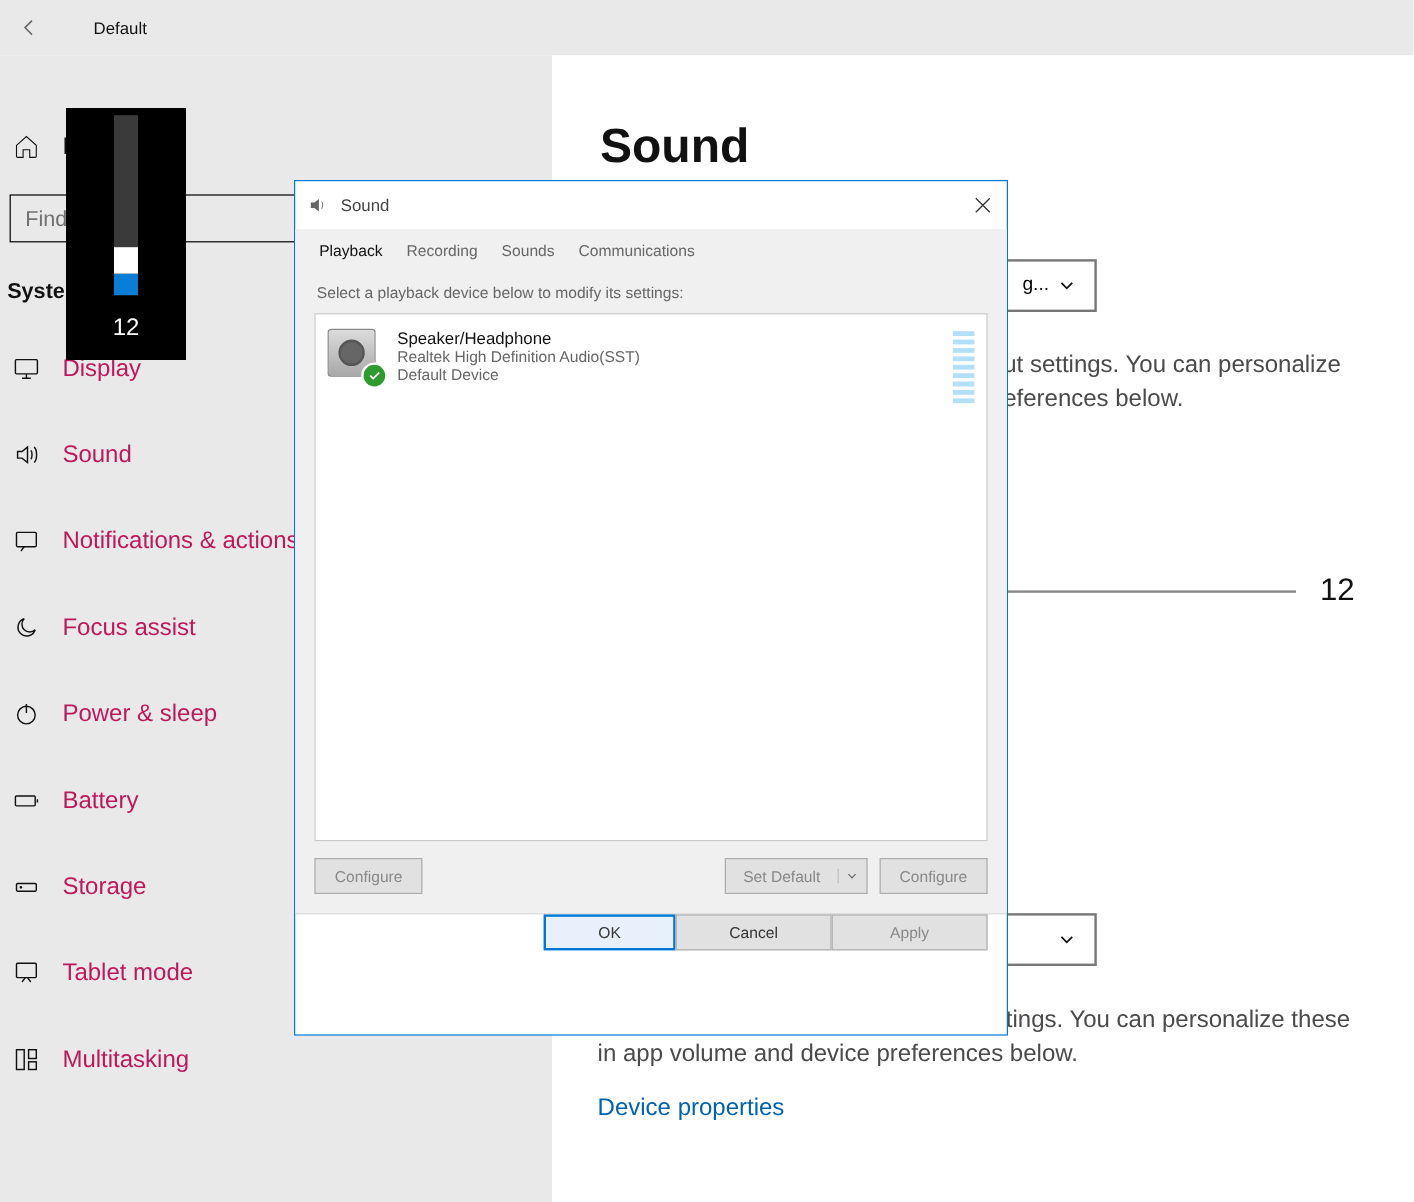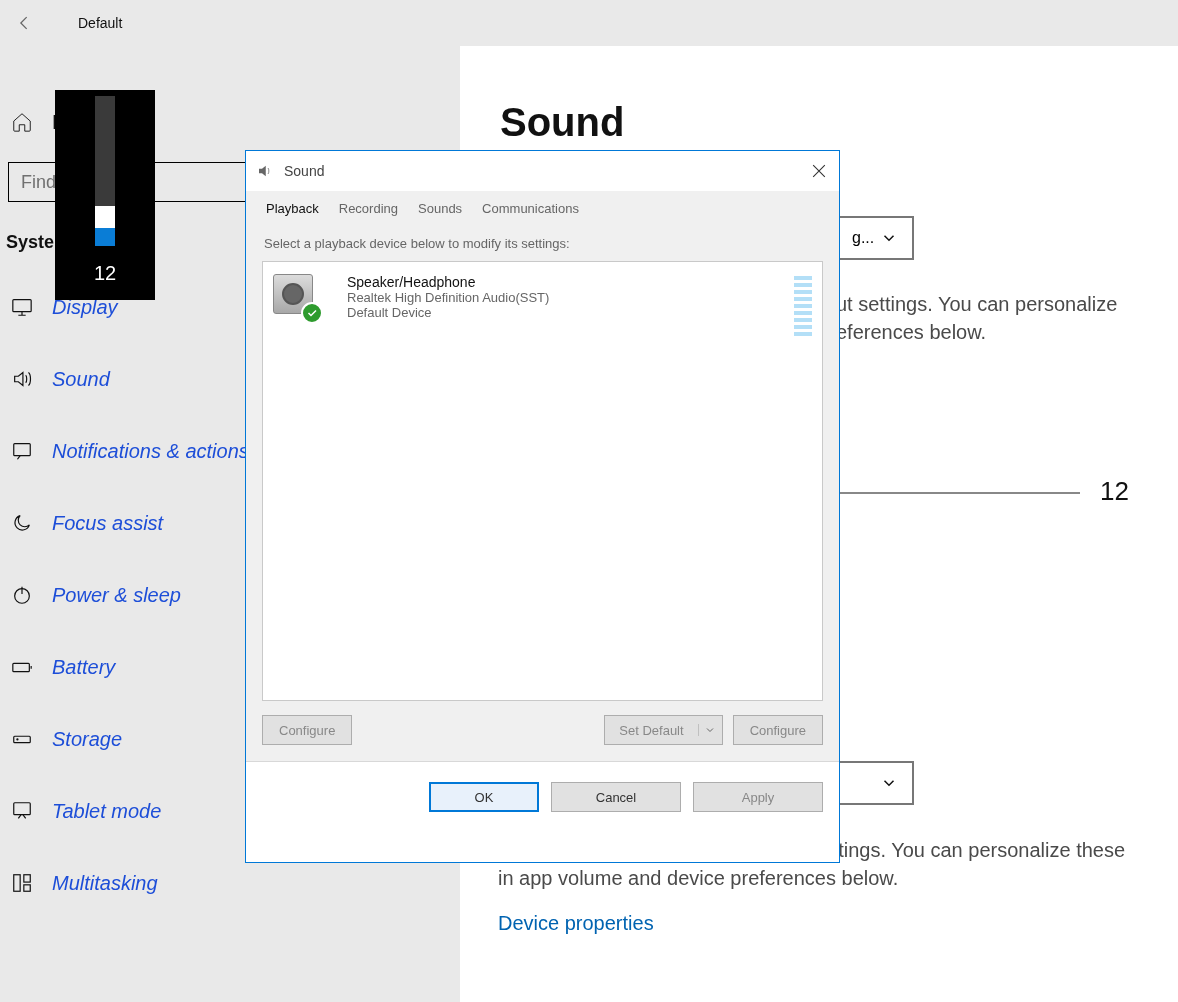--- a/index.html
+++ b/index.html
@@ -21,21 +21,21 @@
 
   .search-wrap { margin: 18px 0 30px 4px; }
   .search-box { width: 310px; height: 40px; border: 1px solid #000; padding: 0 12px; font-size: 18px; color:#111; background: transparent; outline:none; }
   .search-box::placeholder { color:#707070; }
 
   .section-label { font-size: 18px; font-weight: 600; color:#111; margin-left: 2px; margin-bottom: 18px; }
 
   .nav-item { display: flex; align-items: center; height: 72px; padding-left: 6px; }
   .nav-item .icon { width: 24px; height: 24px; margin-right: 18px; display:flex; align-items:center; justify-content:center; }
   .nav-item .icon svg { width: 22px; height: 22px; stroke:#111; fill:none; stroke-width:1.3; }
-  .nav-item .label { font-size: 20px; color:#1d4ed8; white-space: nowrap; font-style: italic; }
+  .nav-item .label { font-size: 20px; color:#be185d; white-space: nowrap; }
   
 
   .content { flex: 1; padding: 54px 40px; position: relative; }
   .page-h1 { font-size: 40px; font-weight: 600; color:#111; margin: 0 0 40px 0; }
 
   .dropdown { position: absolute; height: 44px; border: 2px solid #777; background:#fff; display:flex; align-items:center; justify-content:space-between; padding:0 14px; }
   .chevron-down { width: 18px; height: 18px; }
   .chevron-down svg { width:18px; height:18px; stroke:#111; fill:none; stroke-width:2; }
 
   .desc-text { position: absolute; font-size: 20px; color: #4a4a4a; line-height: 1.4; }
@@ -51,42 +51,42 @@
   .sound-dialog .caption .spk { width:18px; height:18px; margin-right:10px; }
   .sound-dialog .caption .title { font-size:14px; flex:1; color:#444; }
   .sound-dialog .caption .close { width:20px; height:20px; display:flex; align-items:center; justify-content:center; }
   .sound-dialog .ci { padding: 6px 16px 16px 16px; background:#f0f0f0; }
   .tabs { display:flex; gap: 16px; padding: 0 2px 8px 2px; font-size:13px; color:#666; }
   .tabs .tab { padding:4px 2px; }
   .tabs .tab.active { color:#111; border-bottom:0; }
   .instruction { font-size:13px; color:#666; margin: 8px 0 10px 2px; }
 
   .device-list { background:#fff; border:1px solid #c9c9c9; height:440px; padding:8px; }
-  .device-item { display:flex; align-items:flex-start; gap:28px; padding:4px 2px; }
+  .device-item { display:flex; align-items:flex-start; gap:12px; padding:4px 2px; }
   .dev-icon { position:relative; width:46px; height:46px; }
   .dev-icon .box { width:40px; height:40px; background:linear-gradient(#dcdcdc,#a8a8a8); border:1px solid #888; border-radius:3px; display:flex; align-items:center; justify-content:center; }
   .dev-icon .box .inner { width:22px; height:22px; border:2px solid #555; border-radius:50%; background:#666;}
   .dev-icon .badge { position:absolute; right:-4px; bottom:-4px; width:22px; height:22px; background:#2e9b2e; border:2px solid #fff; border-radius:50%; display:flex; align-items:center; justify-content:center; }
   .dev-icon .badge svg { width:12px; height:12px; stroke:#fff; fill:none; stroke-width:3; }
   .dev-text .t1 { font-size:14px; color:#111; }
   .dev-text .t2 { font-size:13px; color:#666; }
   .dev-text .t3 { font-size:13px; color:#666; }
   .level-meter { margin-left:auto; width:18px; display:flex; flex-direction:column; gap:3px; padding-top:2px;}
   .level-meter .bar { height:4px; background:#b3dff7; }
 
   .dlg-row { display:flex; gap:10px; margin-top:14px; }
   .btn { height:30px; padding:0 16px; font-size:13px; background:#e1e1e1; border:1px solid #adadad; color:#333; display:flex; align-items:center; justify-content:center; }
   .btn.disabled { color:#888; }
   .btn.split { display:flex; padding:0; }
   .btn.split .main { padding:0 14px; display:flex; align-items:center; }
   .btn.split .arrow { width:24px; border-left:1px solid #c0c0c0; display:flex; align-items:center; justify-content:center;}
   .btn.split .arrow svg { width:12px; height:12px; stroke:#666; fill:none; stroke-width:2;}
   .spacer { flex:1; }
 
-  .bottom-row { display:flex; gap:12px; padding:20px 16px; border-top:1px solid #d8d8d8; justify-content:flex-end; }
+  .bottom-row { display:flex; padding:0 16px; border-top:1px solid #d8d8d8; justify-content:flex-end; }
   .btn.primary { background:#e8f1fb; border:2px solid #0078d7; width:110px; justify-content:center; }
   .btn.std { width:130px; justify-content:center; }
 
   
   .overlay { position:absolute; left:55px; top:90px; height:210px; display:flex; }
   .vol-pane { width:100px; background:#000; display:flex; flex-direction:column; align-items:center; padding-top:6px; }
   .vol-track { width:20px; height:150px; background:#3a3a3a; position:relative; margin-top:0; }
   .vol-thumb { position:absolute; left:0; width:20px; height:22px; background:#fff; }
   .vol-fill { position:absolute; left:0; bottom:0; width:20px; background:#0a7dd6; }
   .vol-num { color:#fff; font-size:20px; margin-top:16px; }

